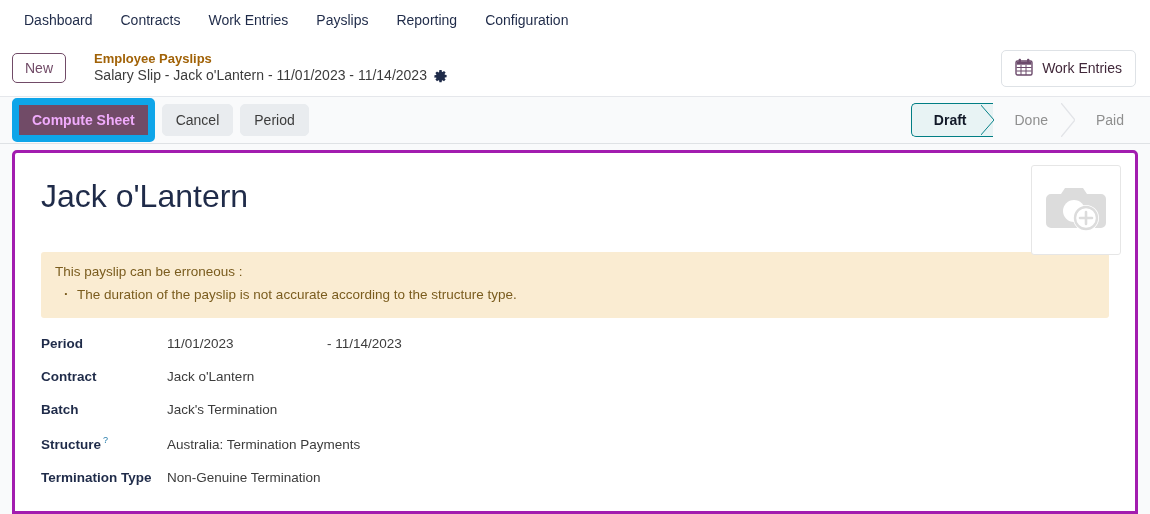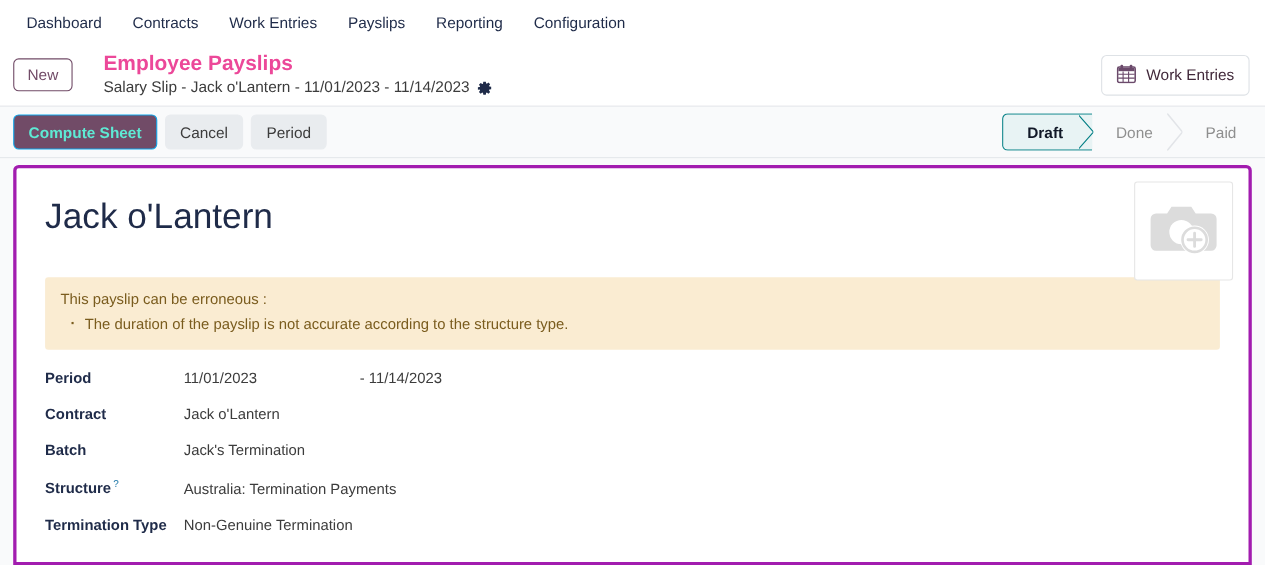--- a/index.html
+++ b/index.html
@@ -83,22 +83,22 @@
     color: #714B67;
     background: #ffffff;
     border-radius: 5px;
     font-size: 14px;
     padding: 6px 12px;
     cursor: pointer;
     line-height: 1.2;
   }
   .bc-text { line-height: 1.28; }
   .bc-parent {
-    font-size: 19px;
-    color: #ec4899;
+    font-size: 13px;
+    color: #a16207;
     font-weight: bold;
     cursor: pointer;
     display: block;
   }
   .bc-current {
     font-size: 14px;
     color: #3c3c3c;
     display: flex;
     align-items: center;
     gap: 7px;
@@ -125,22 +125,22 @@
     border-bottom: 1px solid #dfe2e5;
     height: 48px;
     display: flex;
     align-items: center;
     justify-content: space-between;
     padding: 0 0 0 12px;
   }
   .act-left { display: flex; align-items: center; gap: 7px; }
   .btn-primary {
     background: #714B67;
-    color: #5eead4;
-    border: 1px solid #0ea5e9;
+    color: #f0abfc;
+    border: 7px solid #0ea5e9;
     border-radius: 5px;
     font-size: 14px;
     font-weight: bold;
     padding: 7px 13px;
     cursor: pointer;
   }
   .btn-sec {
     background: #e9ecef;
     color: #3c3c3c;
     border: 1px solid #e9ecef;

